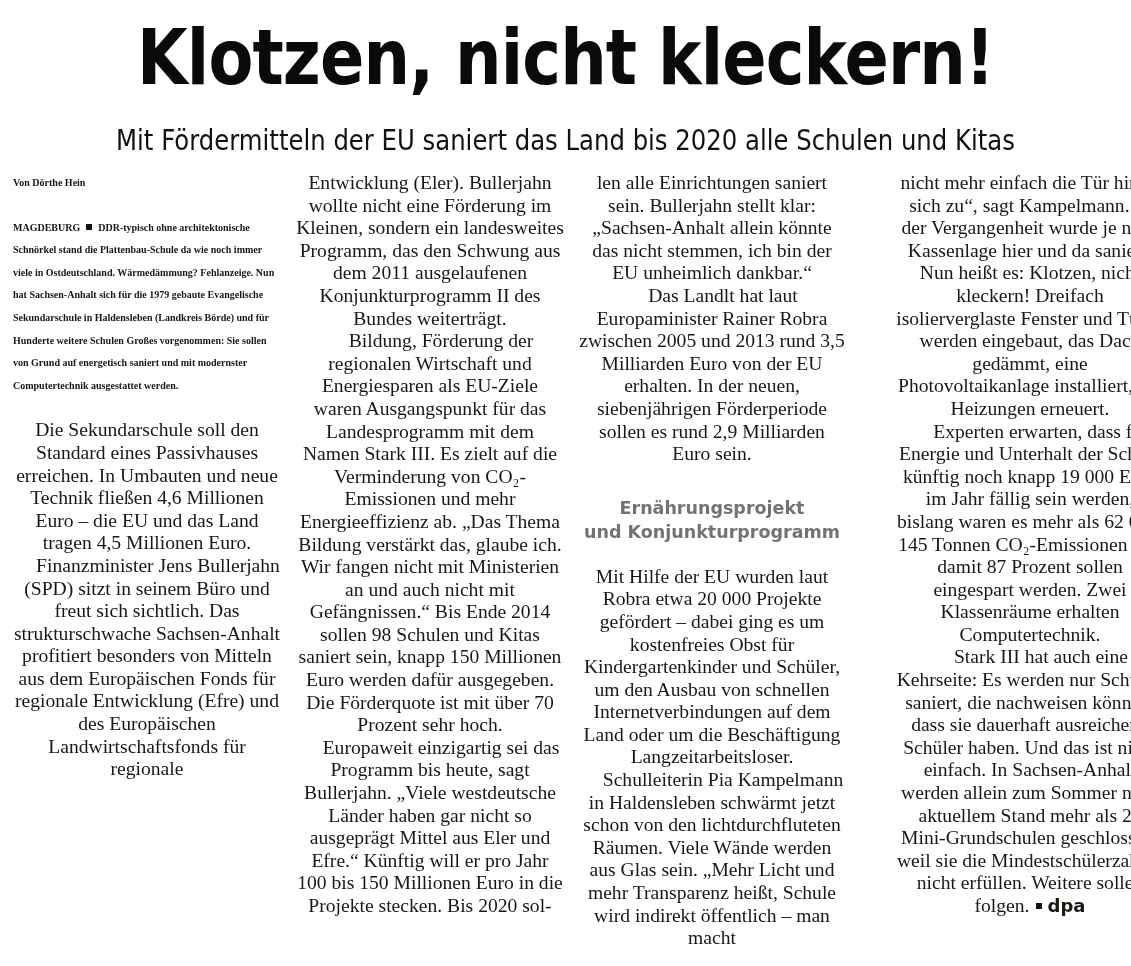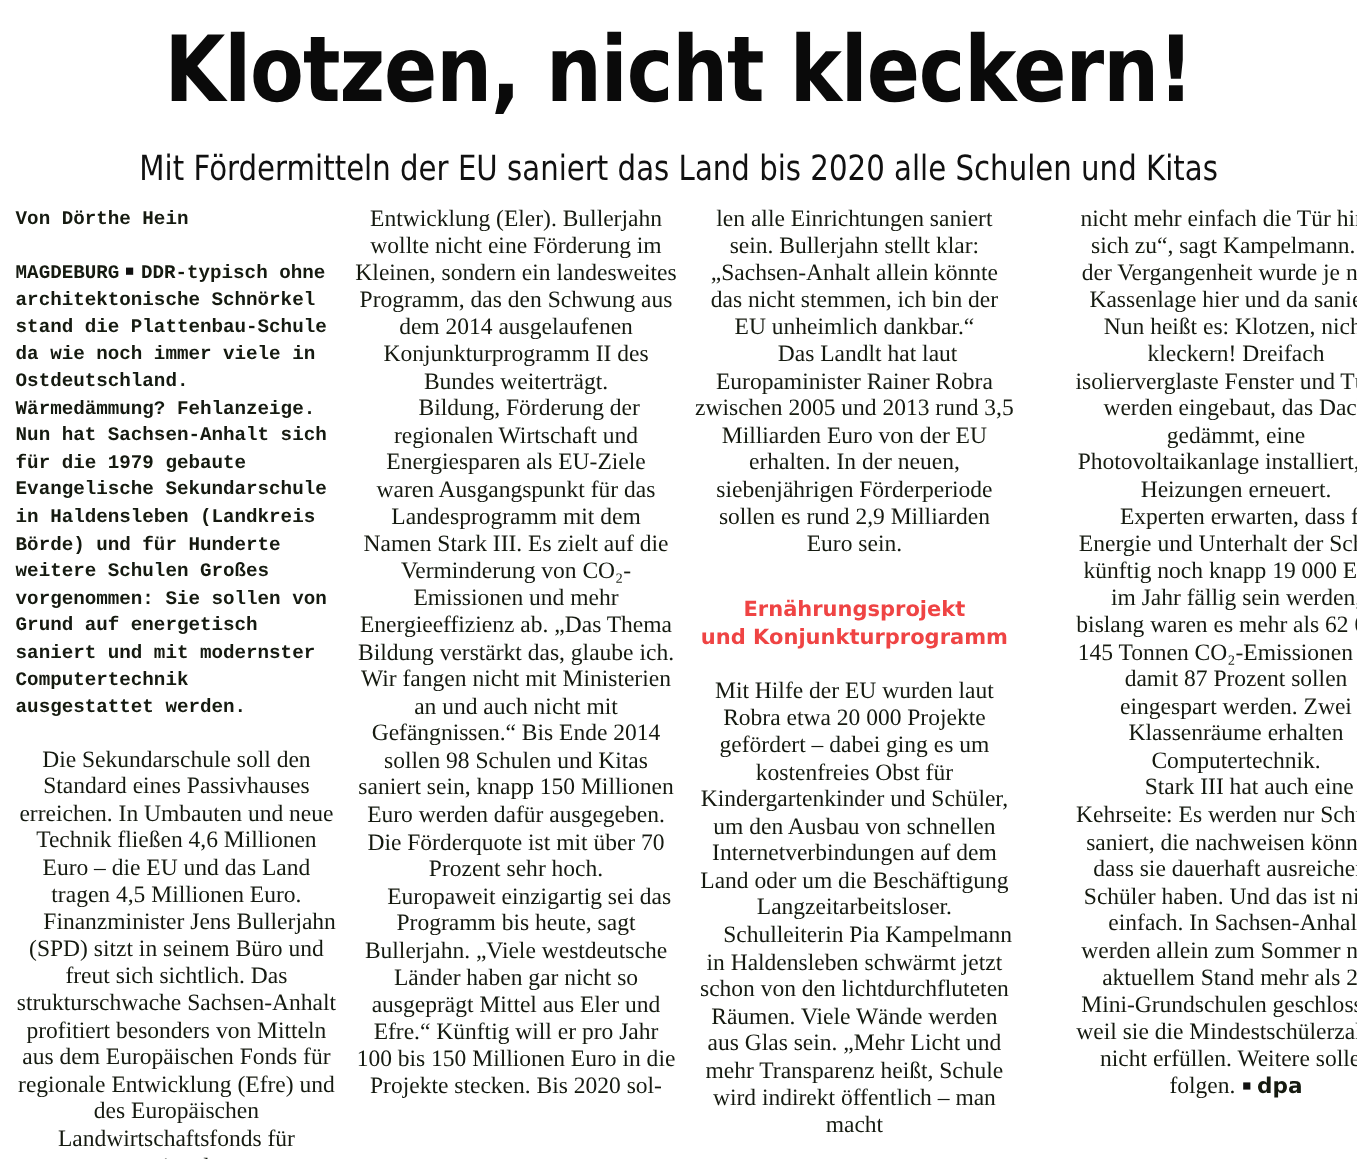--- a/index.html
+++ b/index.html
@@ -18,49 +18,49 @@
   }
   .col {
     position: absolute; top: 172px; width: 268px;
     font-family: "Liberation Serif", serif; font-size: 19.6px; line-height: 22.6px;
     text-align: justify; color: #151a10;
   }
   .col1 { left: 13px; }
   .col2 { left: 296px; }
   .col3 { left: 578px; }
   .col4 { left: 896px; }
-  .sans { font-family: Liberation Mono, monospace; font-size: 16px; line-height: 22.6px; text-align: left; }
+  .sans { font-family: Liberation Serif, serif; font-size: 10px; line-height: 22.6px; text-align: left; }
   .byline { margin-bottom: 22px; font-weight: bold; }
   .lead { font-weight: bold; margin-bottom: 22px; }
   .dateline { font-weight: bold; }
   .bullet { display: inline-block; width: 6px; height: 6px; background: #111; margin: 0 6px 3px 6px; vertical-align: middle; }
   p.indent { text-indent: 22px; }
   .crosshead {
     font-family: "DejaVu Sans", sans-serif; font-weight: bold; font-size: 17.5px;
-    line-height: 24px; text-align: center; margin: 30px 0 22px 0; color: #ef4444;
+    line-height: 24px; text-align: center; margin: 30px 0 22px 0; color: #737373;
   }
   .dpa { font-family: "DejaVu Sans", sans-serif; font-weight: bold; font-size: 18px; }
 </style>
 </head>
 <body>
 
 <div class="headline">Klotzen, nicht kleckern!</div>
 <div class="subheadline">Mit Fördermitteln der EU saniert das Land bis 2020 alle Schulen und Kitas</div>
 
 <div class="col col1">
   <div class="sans byline">Von Dörthe Hein</div>
   <div class="sans lead">
     <span class="dateline">MAGDEBURG</span><span class="bullet"></span><span>DDR-typisch ohne architektonische Schnörkel stand die Plattenbau-Schule da wie noch immer viele in Ostdeutschland. Wärmedämmung? Fehlanzeige. Nun hat Sachsen-Anhalt sich für die 1979 gebaute Evangelische Sekundarschule in Haldensleben (Landkreis Börde) und für Hunderte weitere Schulen Großes vorgenommen: Sie sollen von Grund auf energetisch saniert und mit modernster Computertechnik ausgestattet werden.</span>
   </div>
   <p>Die Sekundarschule soll den Standard eines Passivhauses erreichen. In Umbauten und neue Technik fließen 4,6 Millionen Euro – die EU und das Land tragen 4,5 Millionen Euro.</p>
   <p class="indent">Finanzminister Jens Bullerjahn (SPD) sitzt in seinem Büro und freut sich sichtlich. Das strukturschwache Sachsen-Anhalt profitiert besonders von Mitteln aus dem Europäischen Fonds für regionale Entwicklung (Efre) und des Europäischen Landwirtschaftsfonds für regionale</p>
 </div>
 
 <div class="col col2">
-  <p>Entwicklung (Eler). Bullerjahn wollte nicht eine Förderung im Kleinen, sondern ein landesweites Programm, das den Schwung aus dem 2014 ausgelaufenen Konjunkturprogramm II des Bundes weiterträgt.</p>
+  <p>Entwicklung (Eler). Bullerjahn wollte nicht eine Förderung im Kleinen, sondern ein landesweites Programm, das den Schwung aus dem 2011 ausgelaufenen Konjunkturprogramm II des Bundes weiterträgt.</p>
   <p class="indent">Bildung, Förderung der regionalen Wirtschaft und Energiesparen als EU-Ziele waren Ausgangspunkt für das Landesprogramm mit dem Namen Stark III. Es zielt auf die Verminderung von CO₂-Emissionen und mehr Energieeffizienz ab. „Das Thema Bildung verstärkt das, glaube ich. Wir fangen nicht mit Ministerien an und auch nicht mit Gefängnissen.“ Bis Ende 2014 sollen 98 Schulen und Kitas saniert sein, knapp 150 Millionen Euro werden dafür ausgegeben. Die Förderquote ist mit über 70 Prozent sehr hoch.</p>
   <p class="indent">Europaweit einzigartig sei das Programm bis heute, sagt Bullerjahn. „Viele westdeutsche Länder haben gar nicht so ausgeprägt Mittel aus Eler und Efre.“ Künftig will er pro Jahr 100 bis 150 Millionen Euro in die Projekte stecken. Bis 2020 sol-</p>
 </div>
 
 <div class="col col3">
   <p>len alle Einrichtungen saniert sein. Bullerjahn stellt klar: „Sachsen-Anhalt allein könnte das nicht stemmen, ich bin der EU unheimlich dankbar.“</p>
   <p class="indent">Das Landlt hat laut Europaminister Rainer Robra zwischen 2005 und 2013 rund 3,5 Milliarden Euro von der EU erhalten. In der neuen, siebenjährigen Förderperiode sollen es rund 2,9 Milliarden Euro sein.</p>
   <div class="crosshead">
     <div>Ernährungsprojekt</div>
     <div>und Konjunkturprogramm</div>

